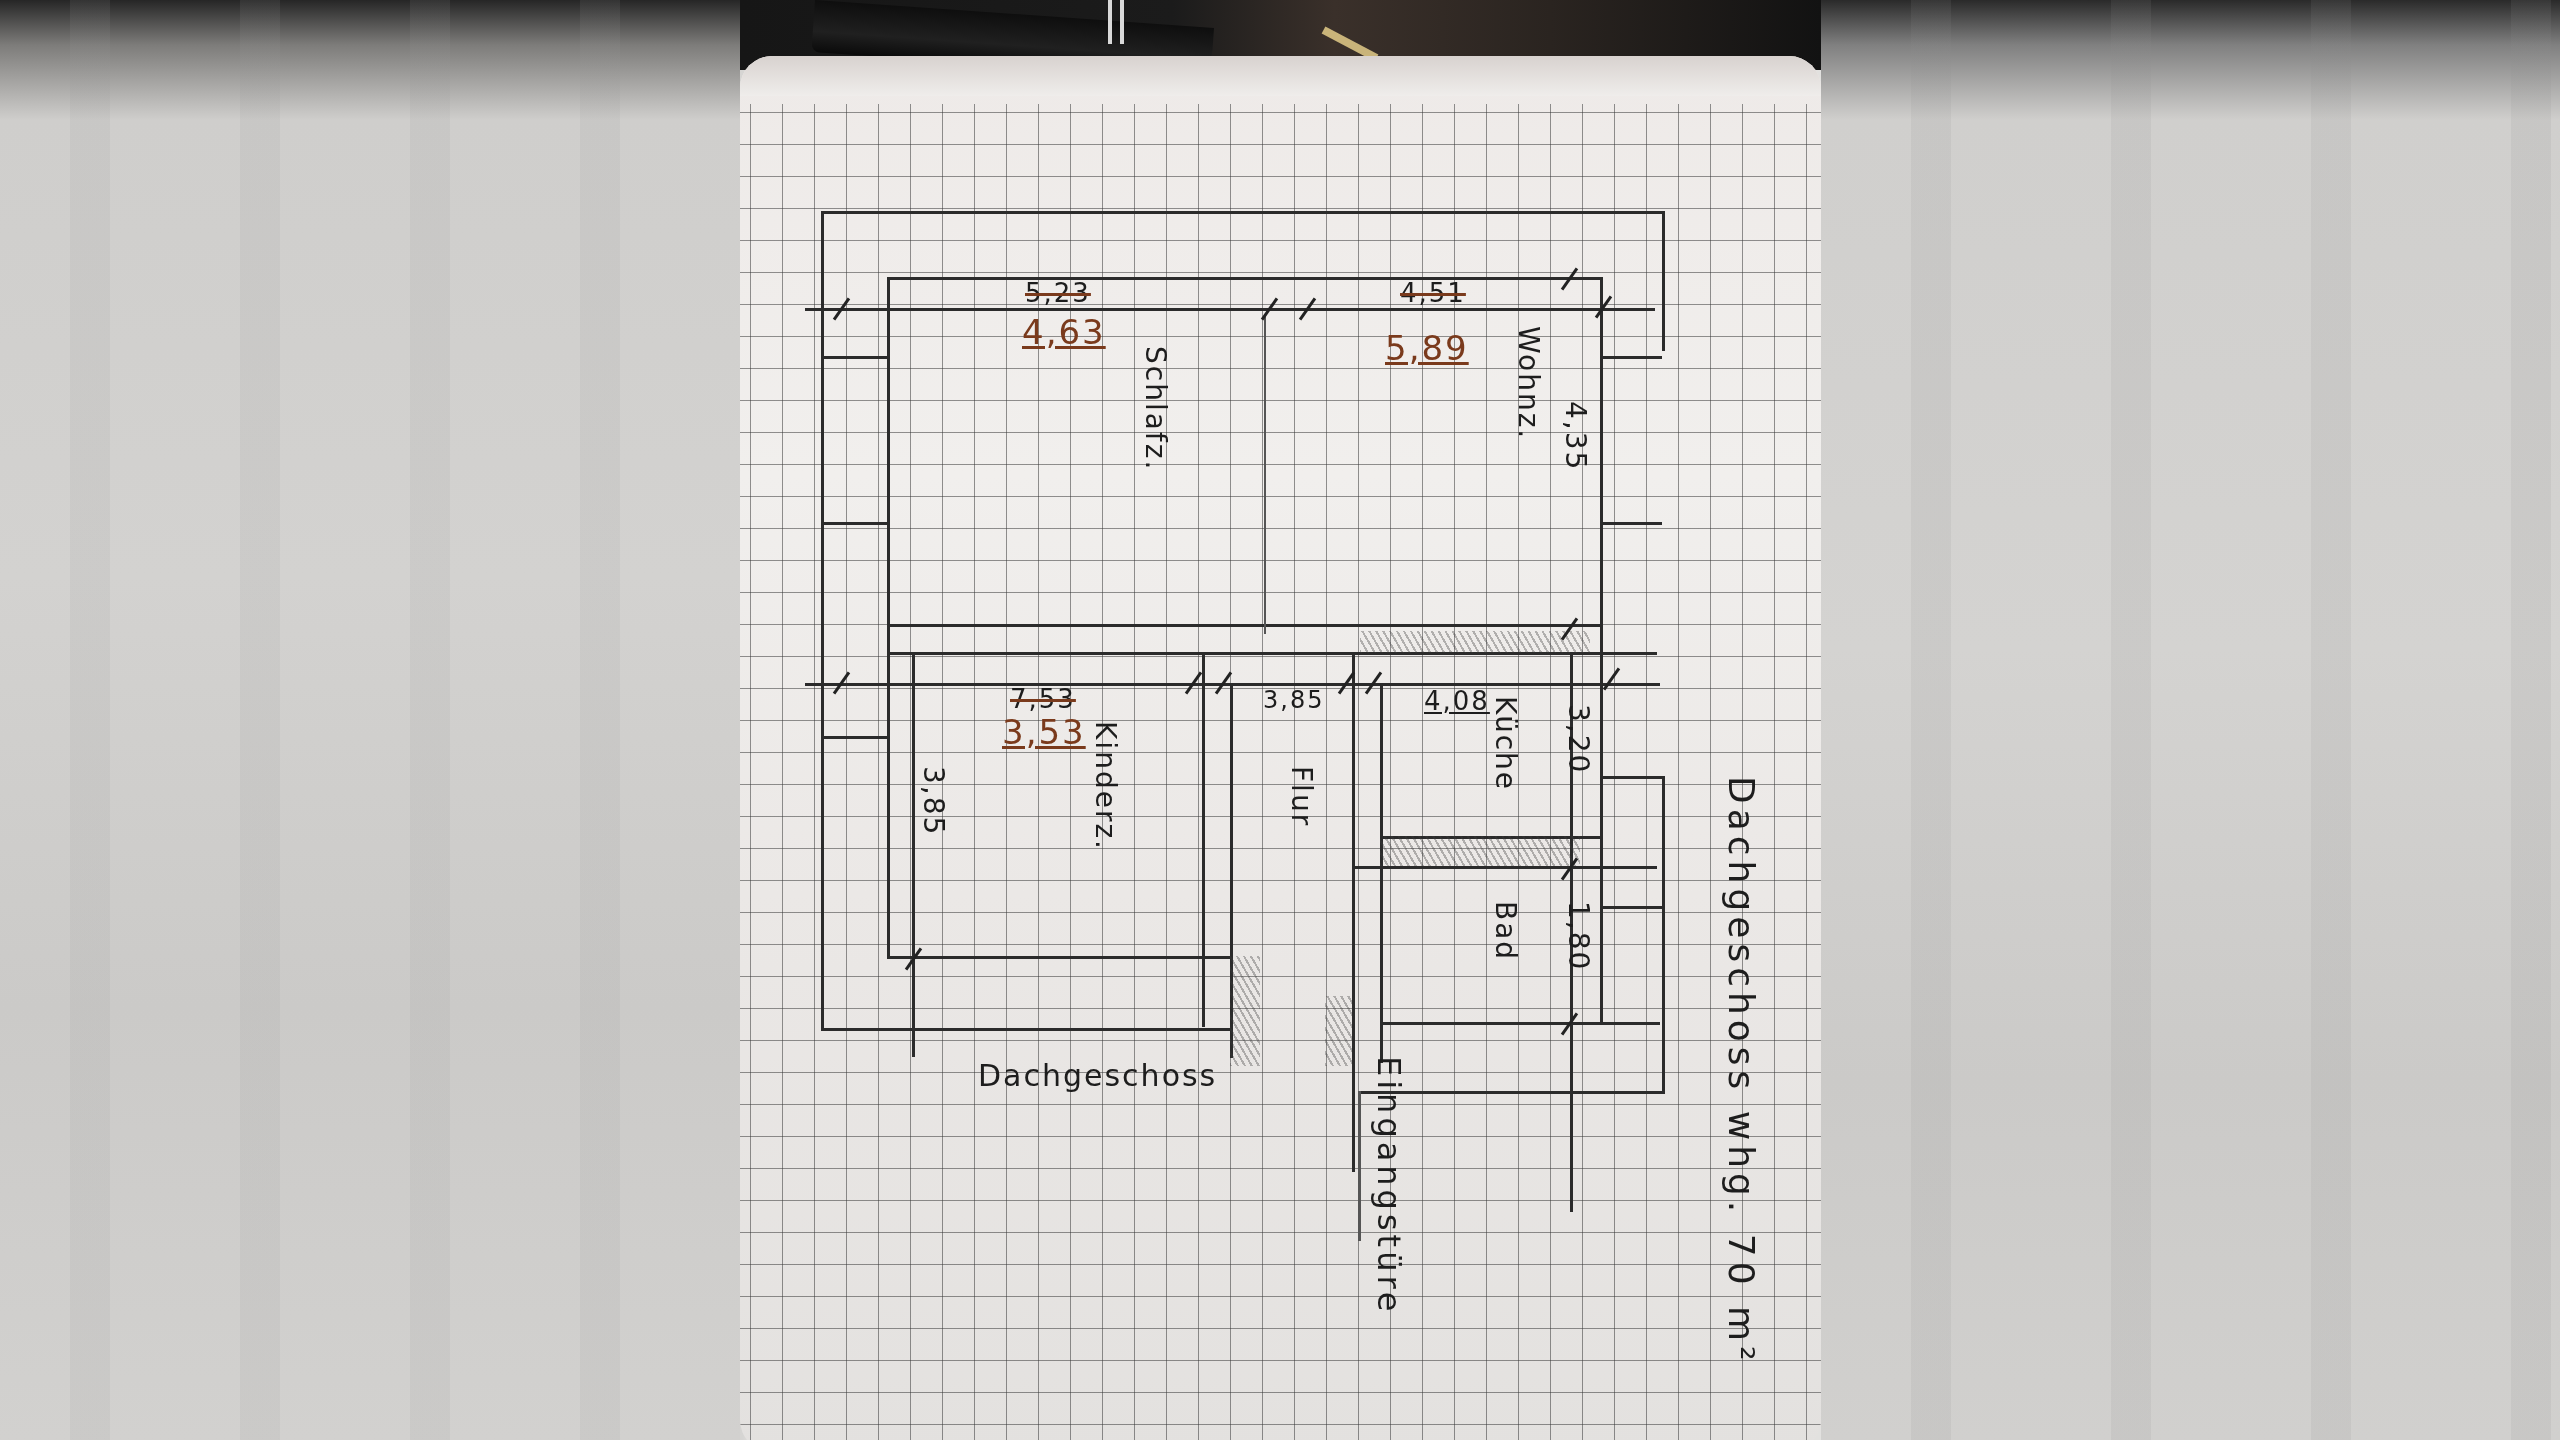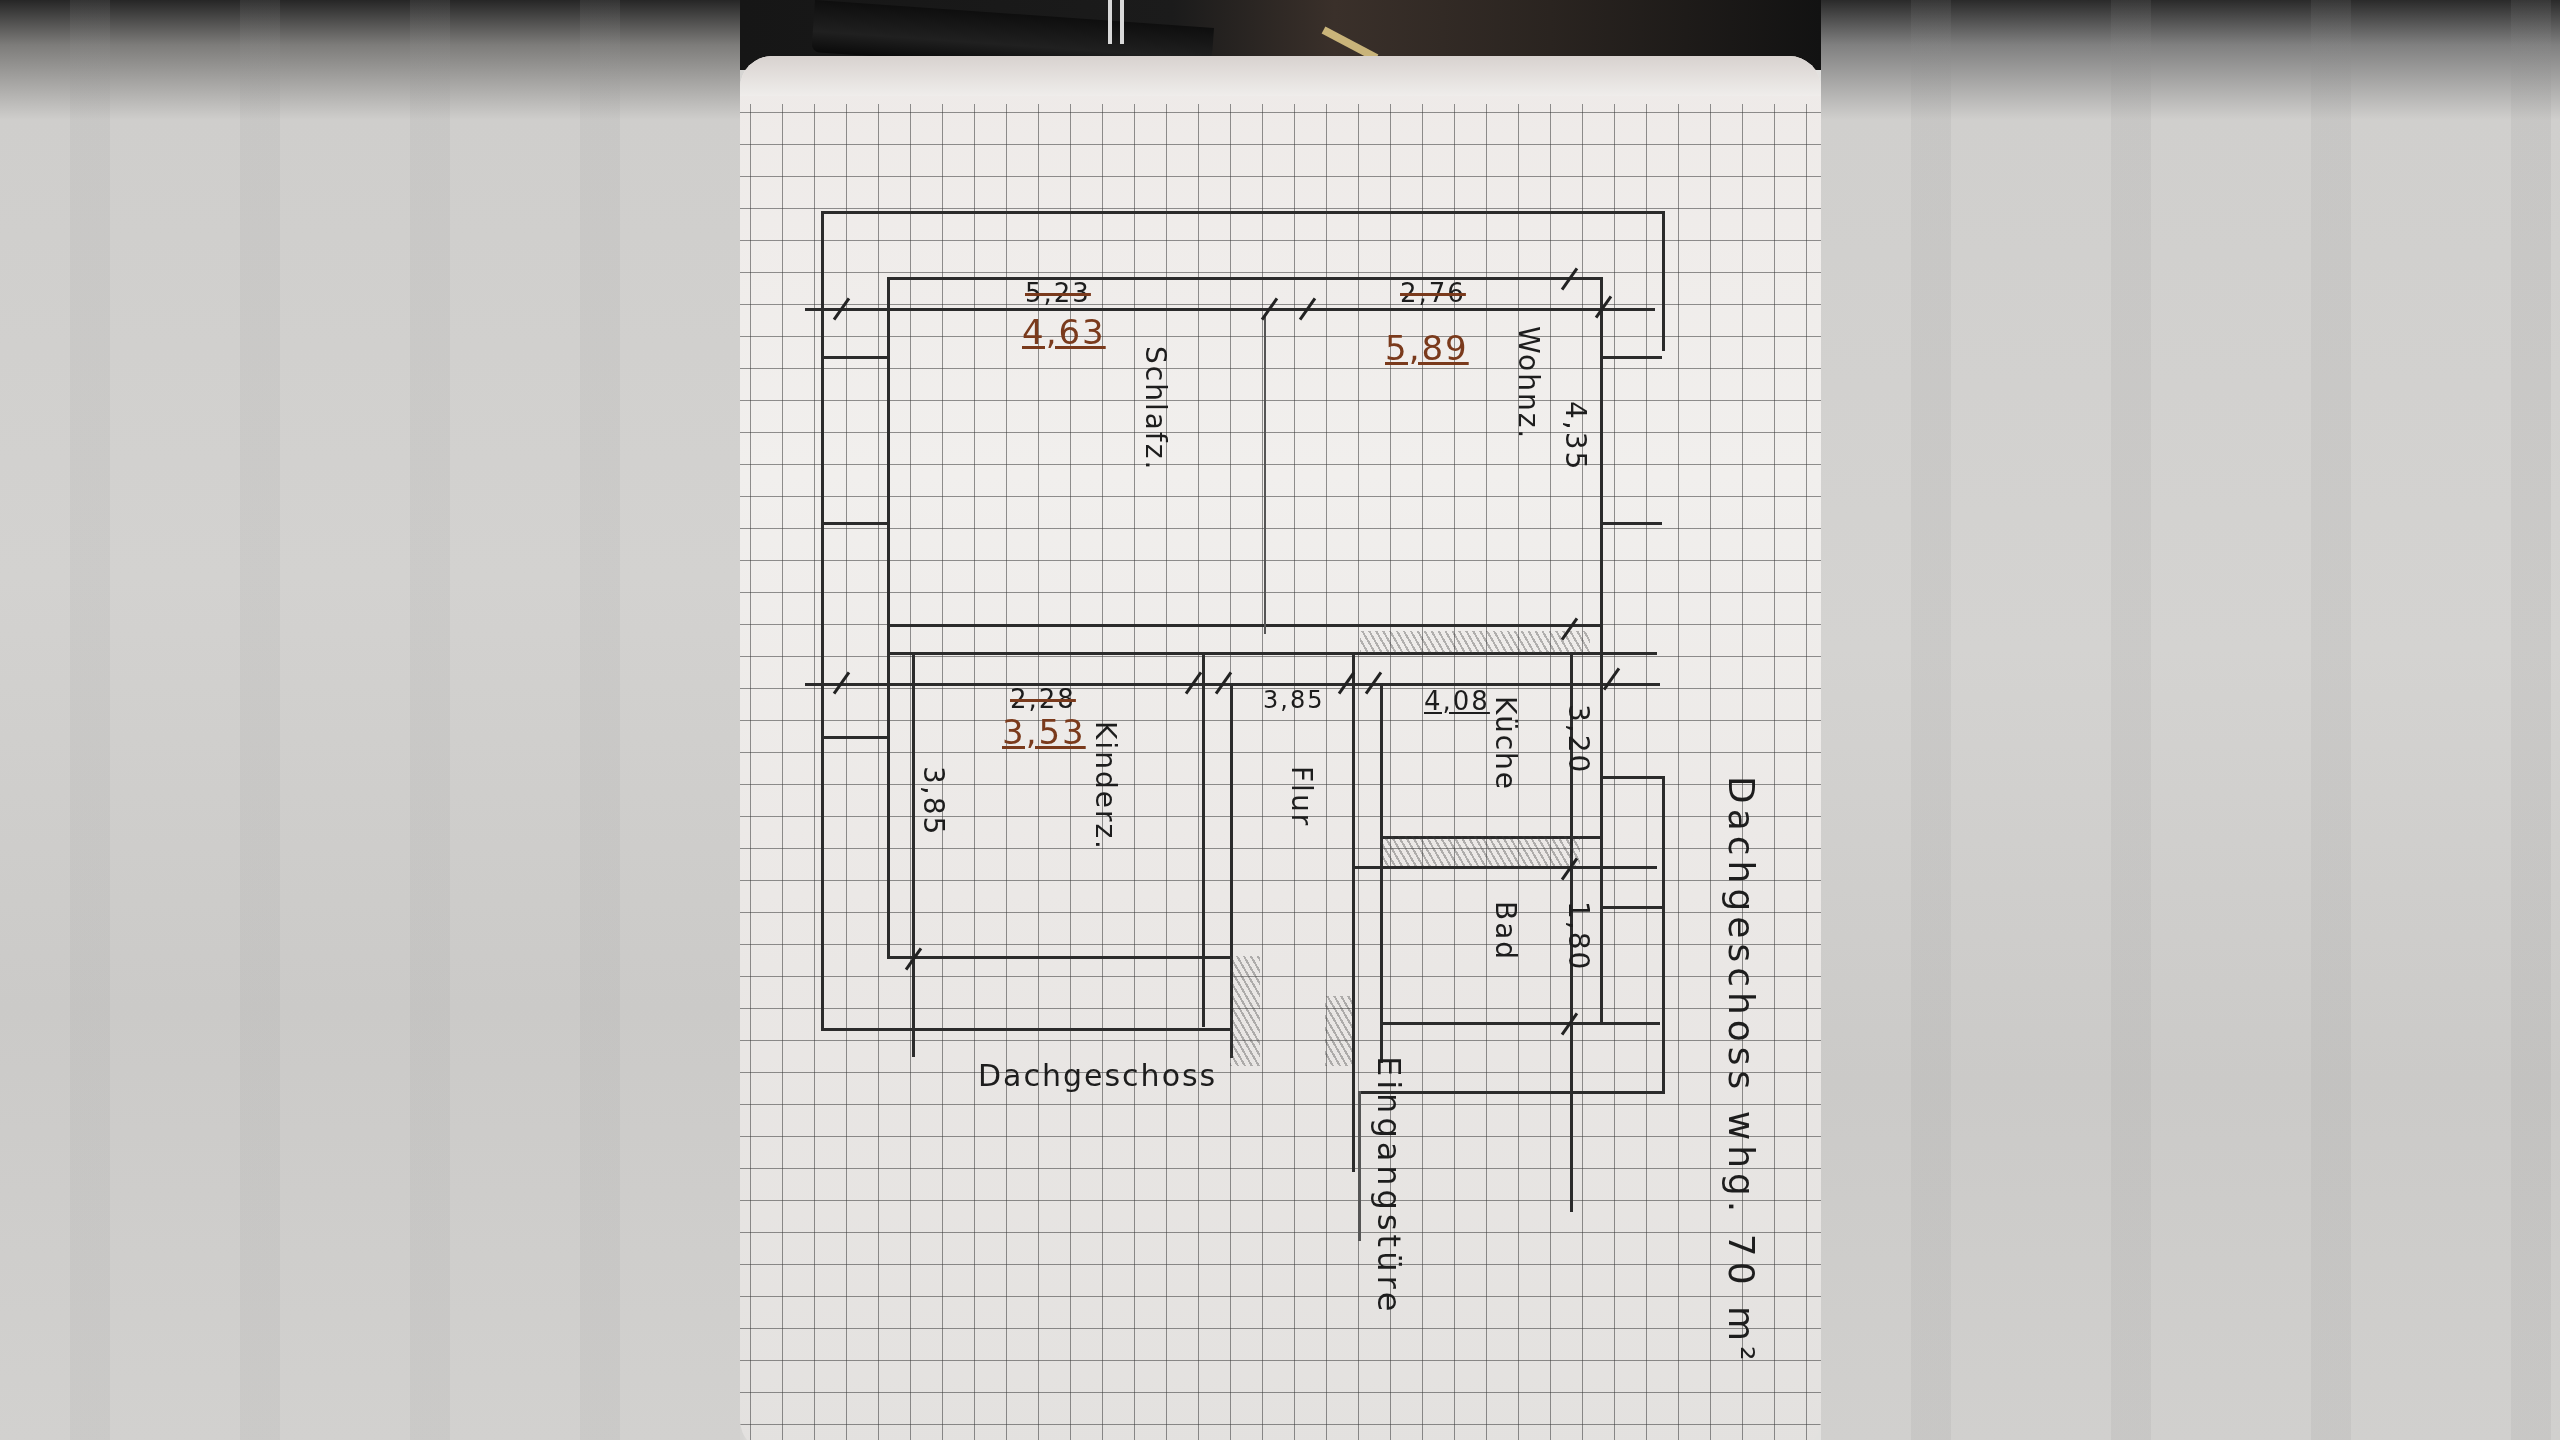--- a/index.html
+++ b/index.html
@@ -138,26 +138,26 @@
   <div class="tick" style="left:870px;top:610px;"></div>
   <div class="tick" style="left:828px;top:560px;"></div>
   <div class="tick" style="left:828px;top:800px;"></div>
   <div class="tick" style="left:828px;top:955px;"></div>
   <div class="tick" style="left:172px;top:890px;"></div>
 
   <span class="hw strike" style="left:285px;top:222px;">5,23</span>
   <span class="hw red" style="left:282px;top:256px;">4,63</span>
   <span class="hw rot" style="left:432px;top:290px;">Schlafz.</span>
 
-  <span class="hw strike" style="left:660px;top:222px;">2,76</span>
+  <span class="hw strike" style="left:660px;top:222px;">4,51</span>
   <span class="hw red" style="left:645px;top:272px;">5,89</span>
   <span class="hw rot" style="left:805px;top:270px;">Wohnz.</span>
   <span class="hw rot" style="left:852px;top:345px;">4,35</span>
 
-  <span class="hw strike" style="left:270px;top:628px;">2,28</span>
+  <span class="hw strike" style="left:270px;top:628px;">7,53</span>
   <span class="hw red" style="left:262px;top:656px;">3,53</span>
   <span class="hw rot" style="left:382px;top:665px;">Kinderz.</span>
   <span class="hw rot" style="left:210px;top:710px;">3,85</span>
 
   <span class="hw" style="left:523px;top:630px;font-size:24px;">3,85</span>
   <span class="hw rot" style="left:578px;top:710px;">Flur</span>
 
   <span class="hw" style="left:684px;top:630px;font-size:26px;text-decoration:underline;">4,08</span>
   <span class="hw rot" style="left:782px;top:640px;">Küche</span>
   <span class="hw rot" style="left:855px;top:648px;">3,20</span>

